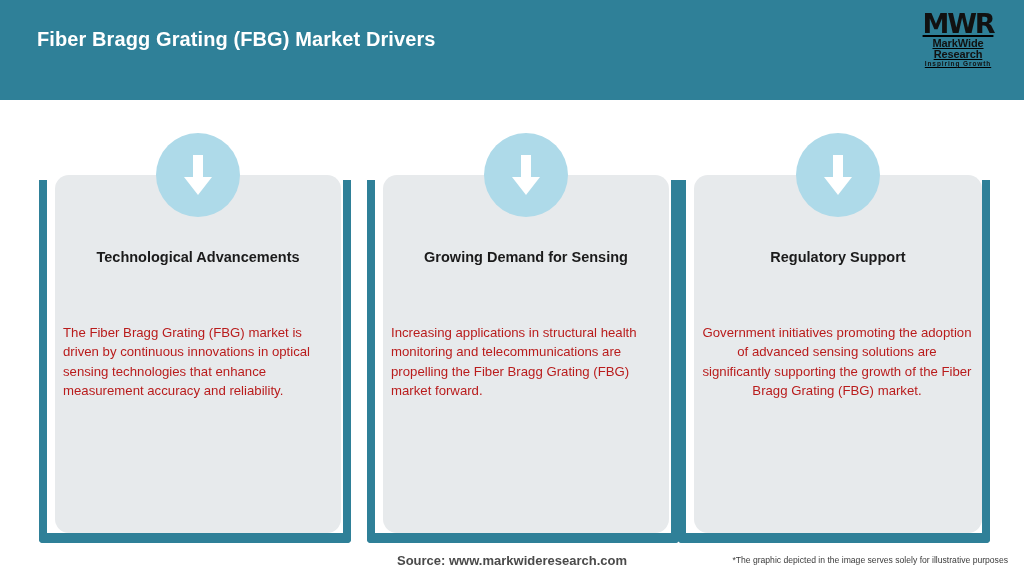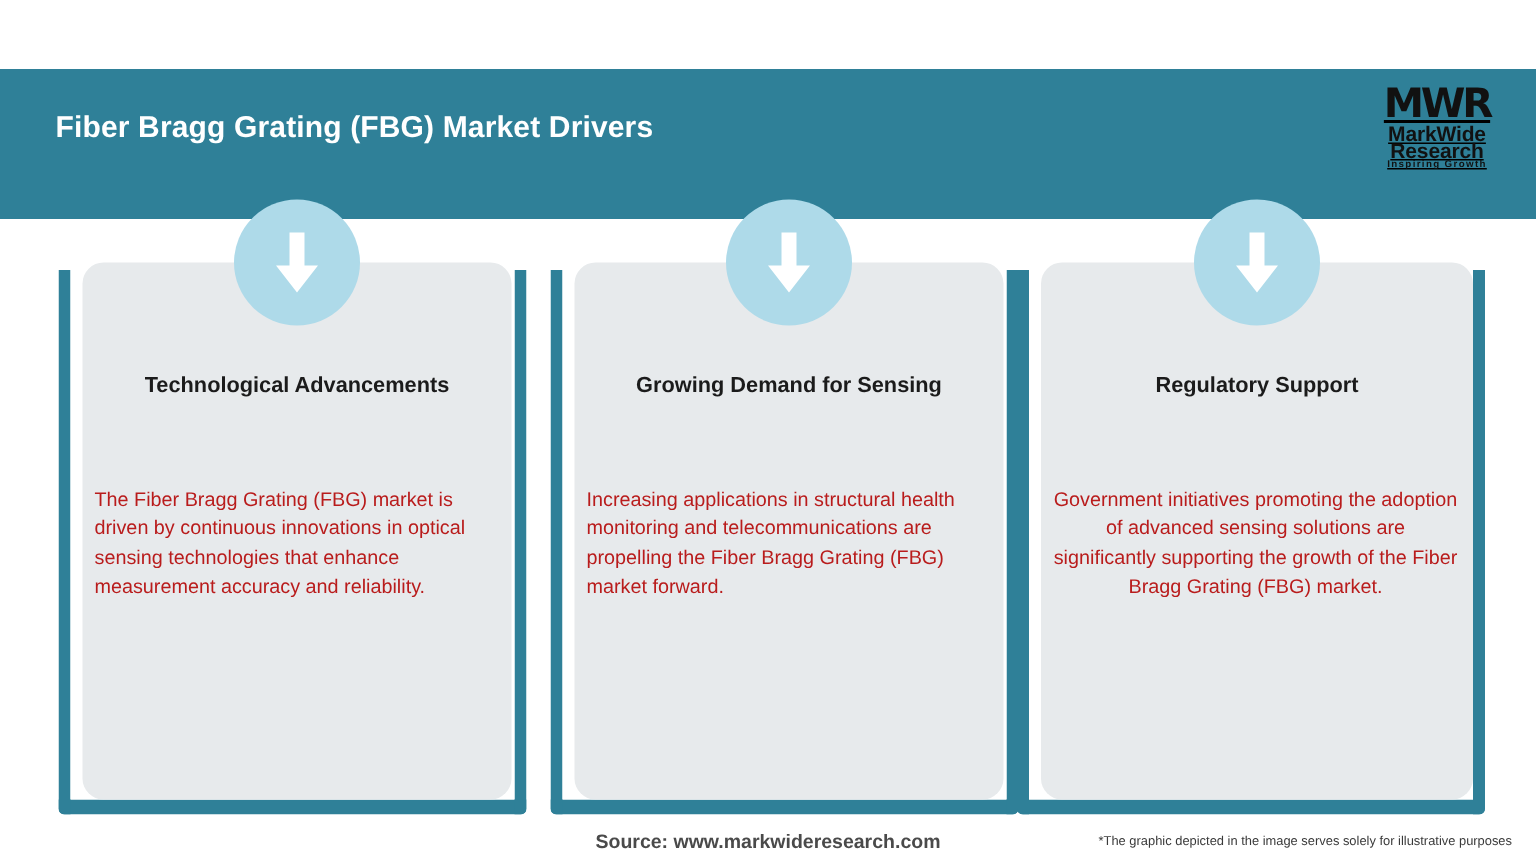--- a/index.html
+++ b/index.html
@@ -21,21 +21,20 @@
   }
 
   
   .header-bar {
     position: absolute;
     left: 0;
     top: 0;
     width: 1024px;
     height: 100px;
     background: #2f8098;
-    margin-top: 46px;
   }
 
   .header-title {
     position: absolute;
     left: 37px;
     top: 25px;
     font-size: 20px;
     font-weight: bold;
     color: #ffffff;
     letter-spacing: 0.1px;
@@ -57,21 +56,21 @@
     display: block;
     font-size: 27px;
     font-weight: bold;
     line-height: 27px;
     color: #111111;
     letter-spacing: -2.2px;
     font-family: "DejaVu Sans", sans-serif;
   }
   .logo-name {
     display: block;
-    font-size: 14px;
+    font-size: 11px;
     font-weight: bold;
     line-height: 11px;
     color: #111111;
     letter-spacing: -0.1px;
     margin-top: 1px;
   }
   .logo-tag {
     display: block;
     font-size: 6.5px;
     font-weight: bold;

